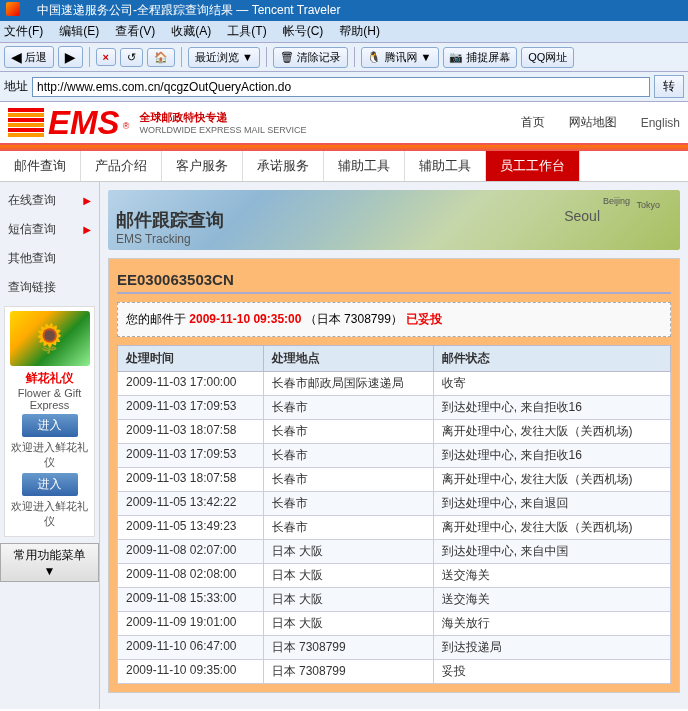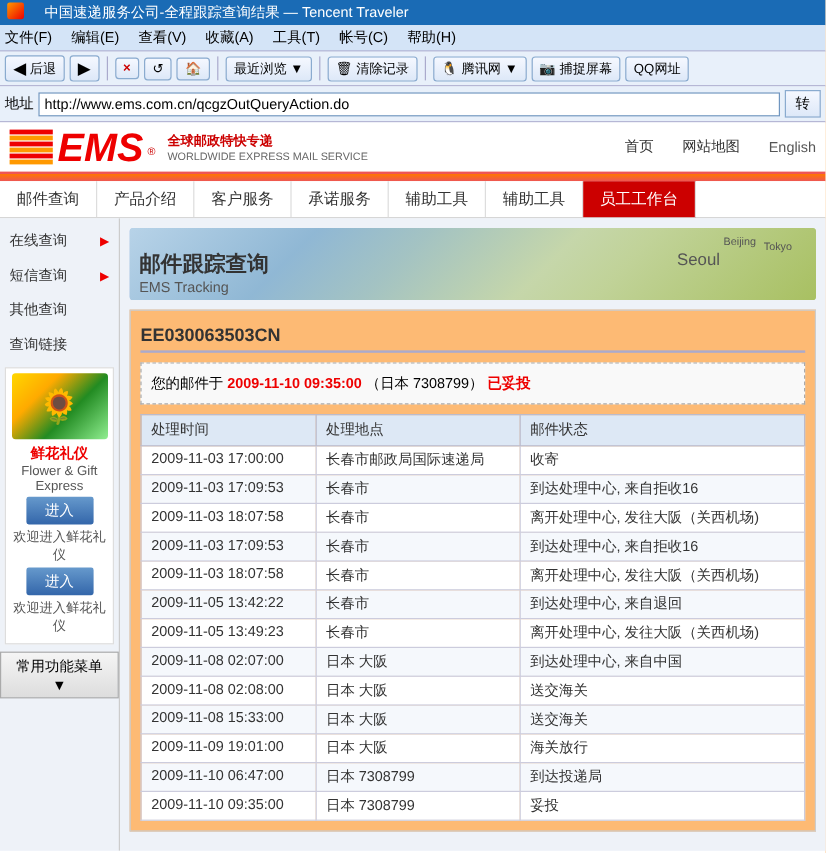--- a/index.html
+++ b/index.html
@@ -60,21 +60,21 @@
     .map-banner { width: 100%; height: 60px; background: linear-gradient(135deg, #b0c8e8 0%, #7aa8d0 40%, #c8d8b0 70%, #a8c070 100%); border-radius: 3px; margin-bottom: 8px; position: relative; overflow: hidden; display: flex; align-items: flex-end; padding: 4px 8px; }
     .tracking-title { display: flex; flex-direction: column; }
 
     .tracking-box { background: #fdba74; border: 1px solid #ccc; padding: 8px; margin-bottom: 8px; }
     .tracking-id { font-size: 15px; font-weight: bold; color: #333; padding: 4px 0; border-bottom: 2px solid #aac; margin-bottom: 8px; }
 
     .status-box { background: #f9f9f9; border: 1px dashed #aaa; padding: 8px; margin-bottom: 8px; font-size: 12px; }
     .status-highlight { color: #e00; font-weight: bold; }
 
     .tracking-table { width: 100%; border-collapse: collapse; font-size: 12px; }
-    .tracking-table th { background: #dde8f5; border: 1px solid #bbc; padding: 4px 8px; text-align: left; font-weight: normal; color: #333; }
+    .tracking-table th { background: #dde8f5; border: 1px solid #bbc; padding: 4px 8px; text-align: left; font-weight: bold; color: #333; }
     .tracking-table td { border: 1px solid #ccd; padding: 3px 8px; background: #fff; color: #333; vertical-align: top; }
     .tracking-table tr:nth-child(even) td { background: #f5f8fc; }
   </style>
 </head>
 <body>
 
 <div class="title-bar">
   <span class="title-bar-icon"></span>
   <span>中国速递服务公司-全程跟踪查询结果 — Tencent Traveler</span>
 </div>

